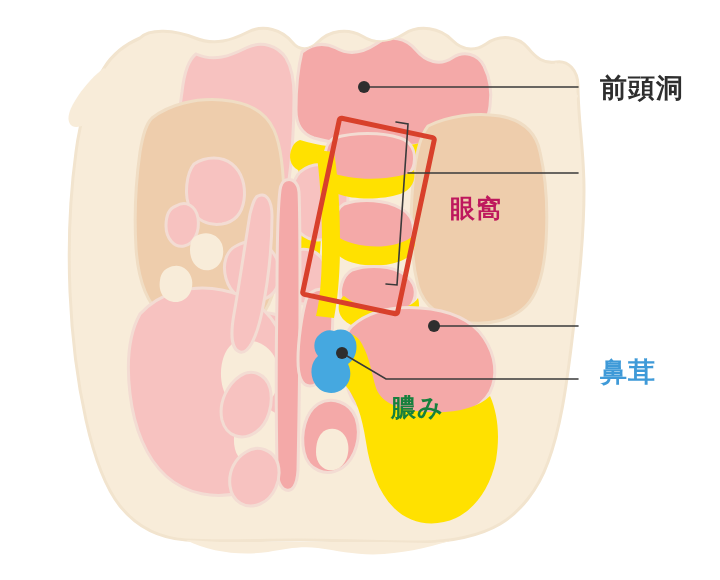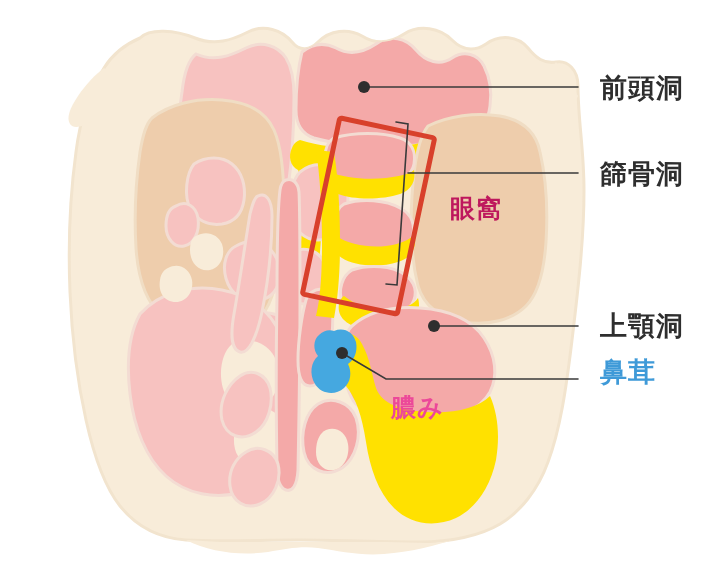--- a/index.html
+++ b/index.html
@@ -45,21 +45,21 @@
     position: absolute;
     font-family: "DejaVu Sans", "Liberation Sans", sans-serif;
     font-size: 25px;
     font-weight: 700;
     letter-spacing: 1px;
     white-space: nowrap;
     line-height: 1;
     color: #be185d;
   }
   .inner-label.on-yellow {
-    color: #ec4899;
+    color: #15803d;
   }
 </style>
 </head>
 <body>
 
 <div id="stage">
 
   <svg id="diagram" viewBox="0 0 720 580">
     <defs>
       <clipPath id="clipSkull">
@@ -272,23 +272,21 @@
     </g>
     <g fill="#2e2e2e">
       <circle cx="364" cy="87" r="6"></circle>
       <circle cx="434" cy="326" r="6"></circle>
       <circle cx="342" cy="353" r="6"></circle>
     </g>
   </svg>
 
   <div class="callout-label" style="left:600px; top:74px;">前頭洞</div>
 
-  <div class="callout-label" style="left:600px; top:160px;">篩骨洞</div>
-
-  <div class="callout-label" style="left:600px; top:312px;">上顎洞</div>
+
 
   <div class="callout-label accent" style="left:600px; top:358px;">鼻茸</div>
 
   <div class="inner-label" style="left:450px; top:196px;">眼窩</div>
 
   <div class="inner-label on-yellow" style="left:391px; top:395px;">膿み</div>
 
 </div>
 
 </body></html>

